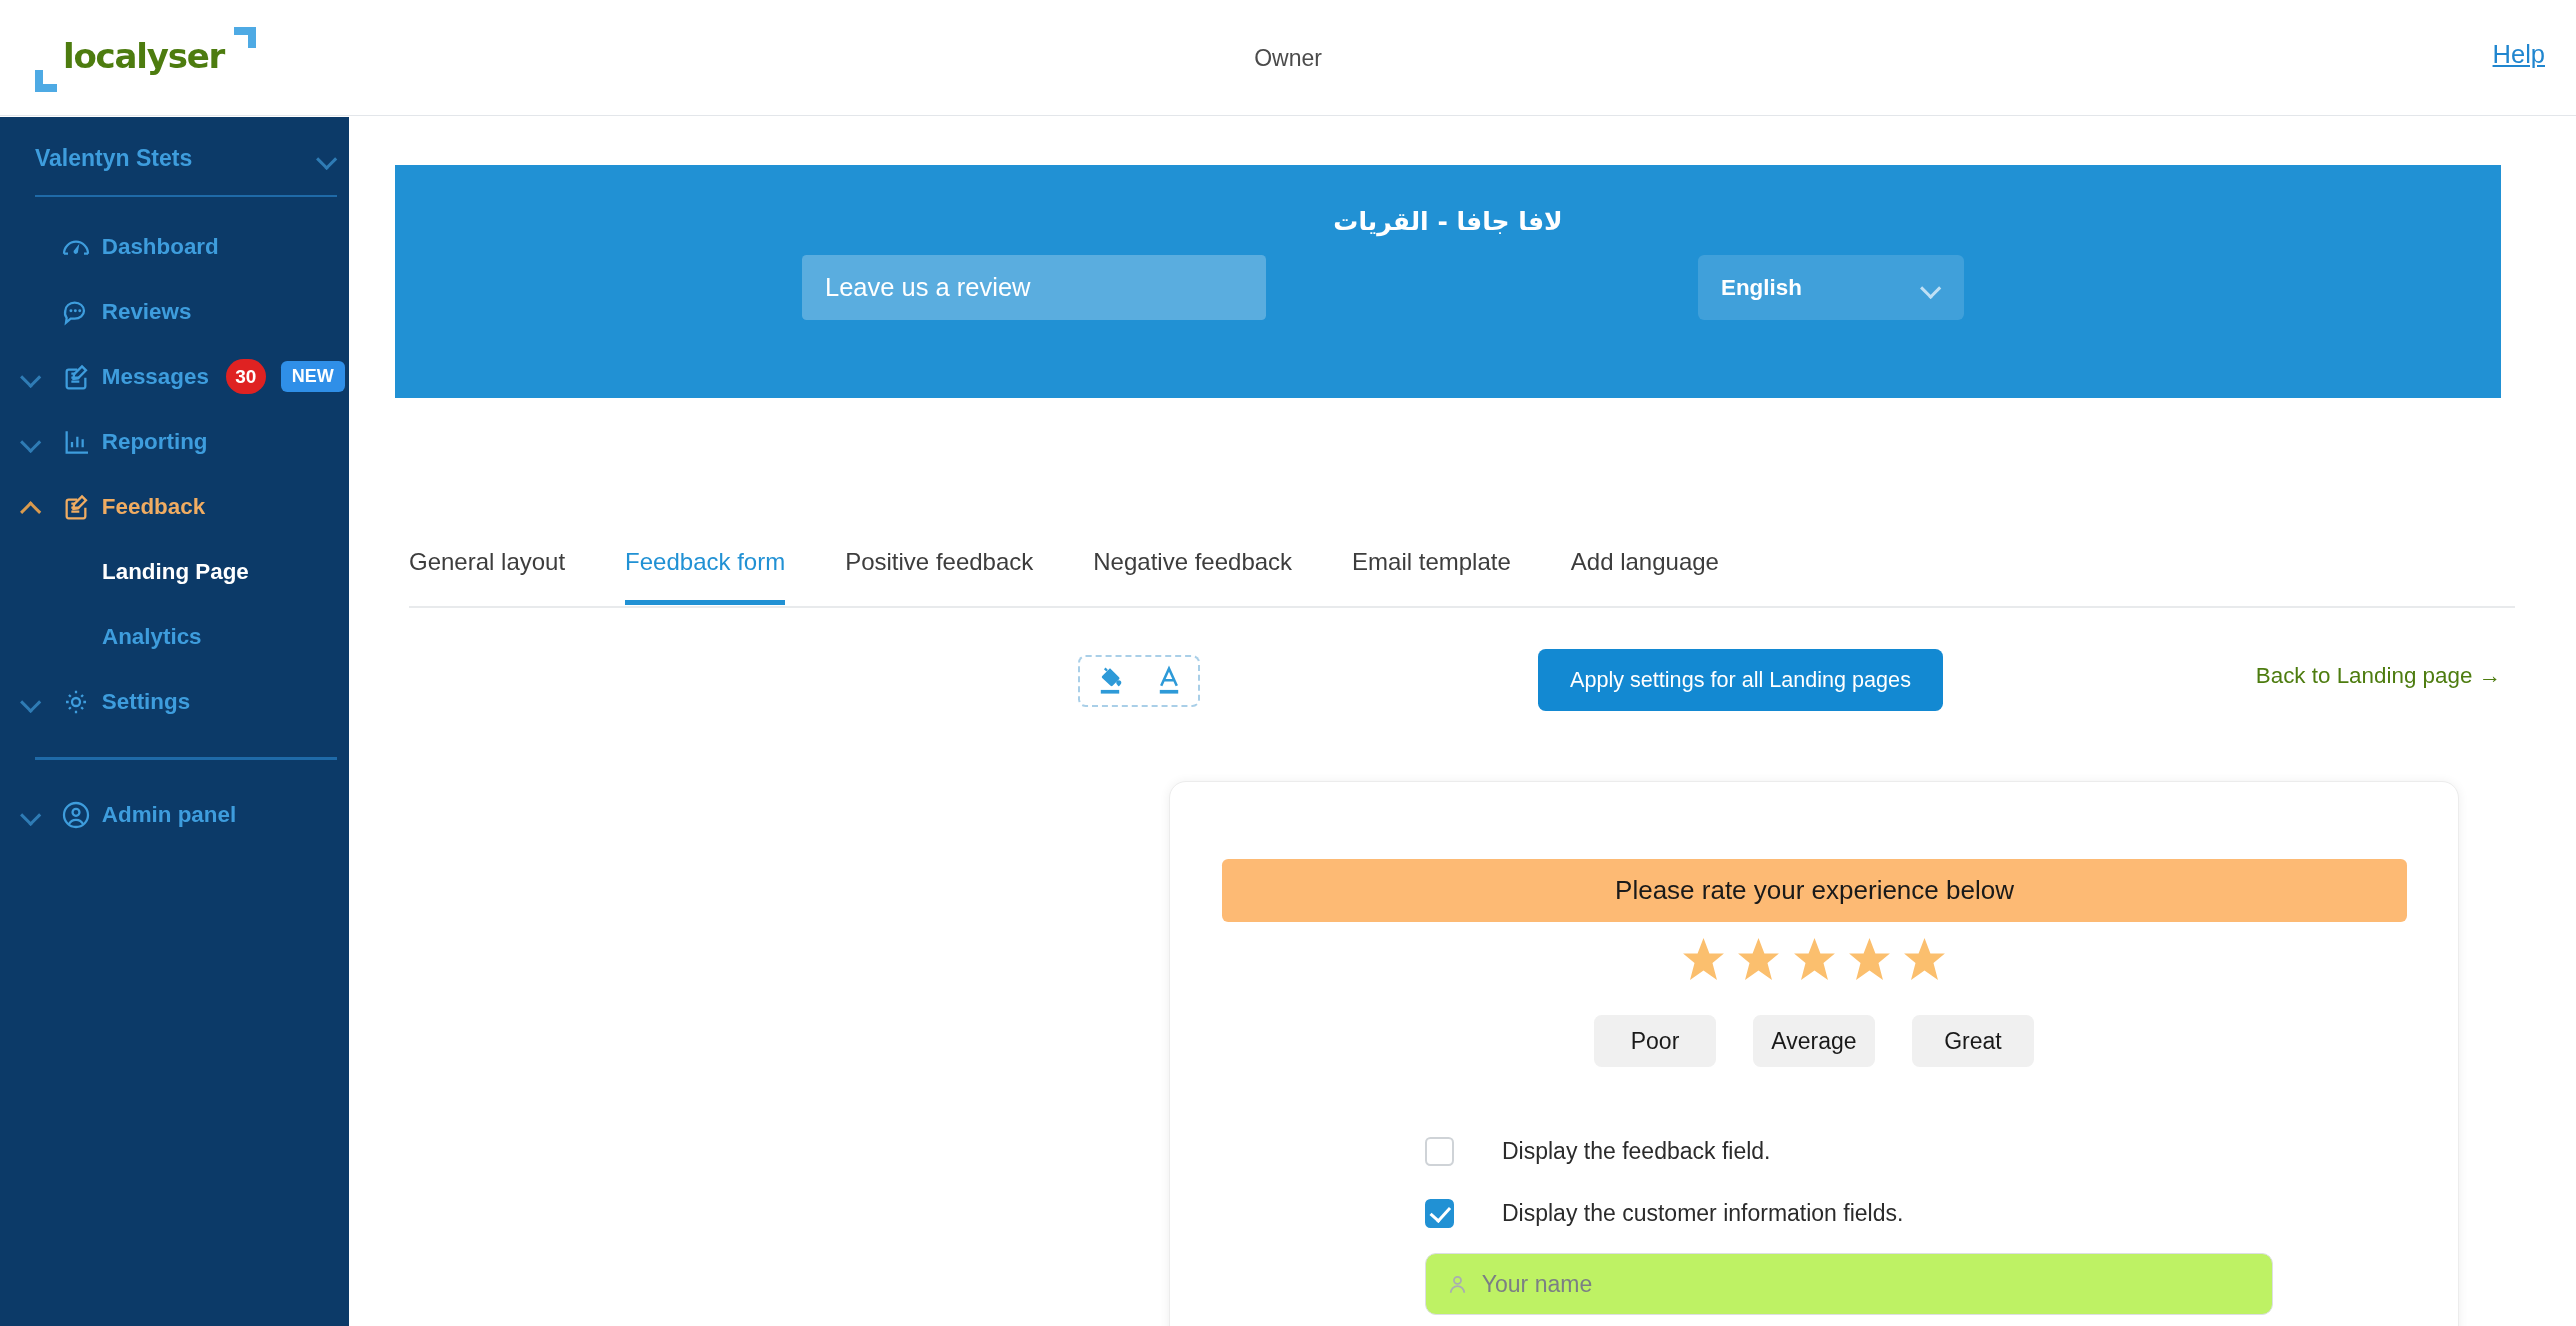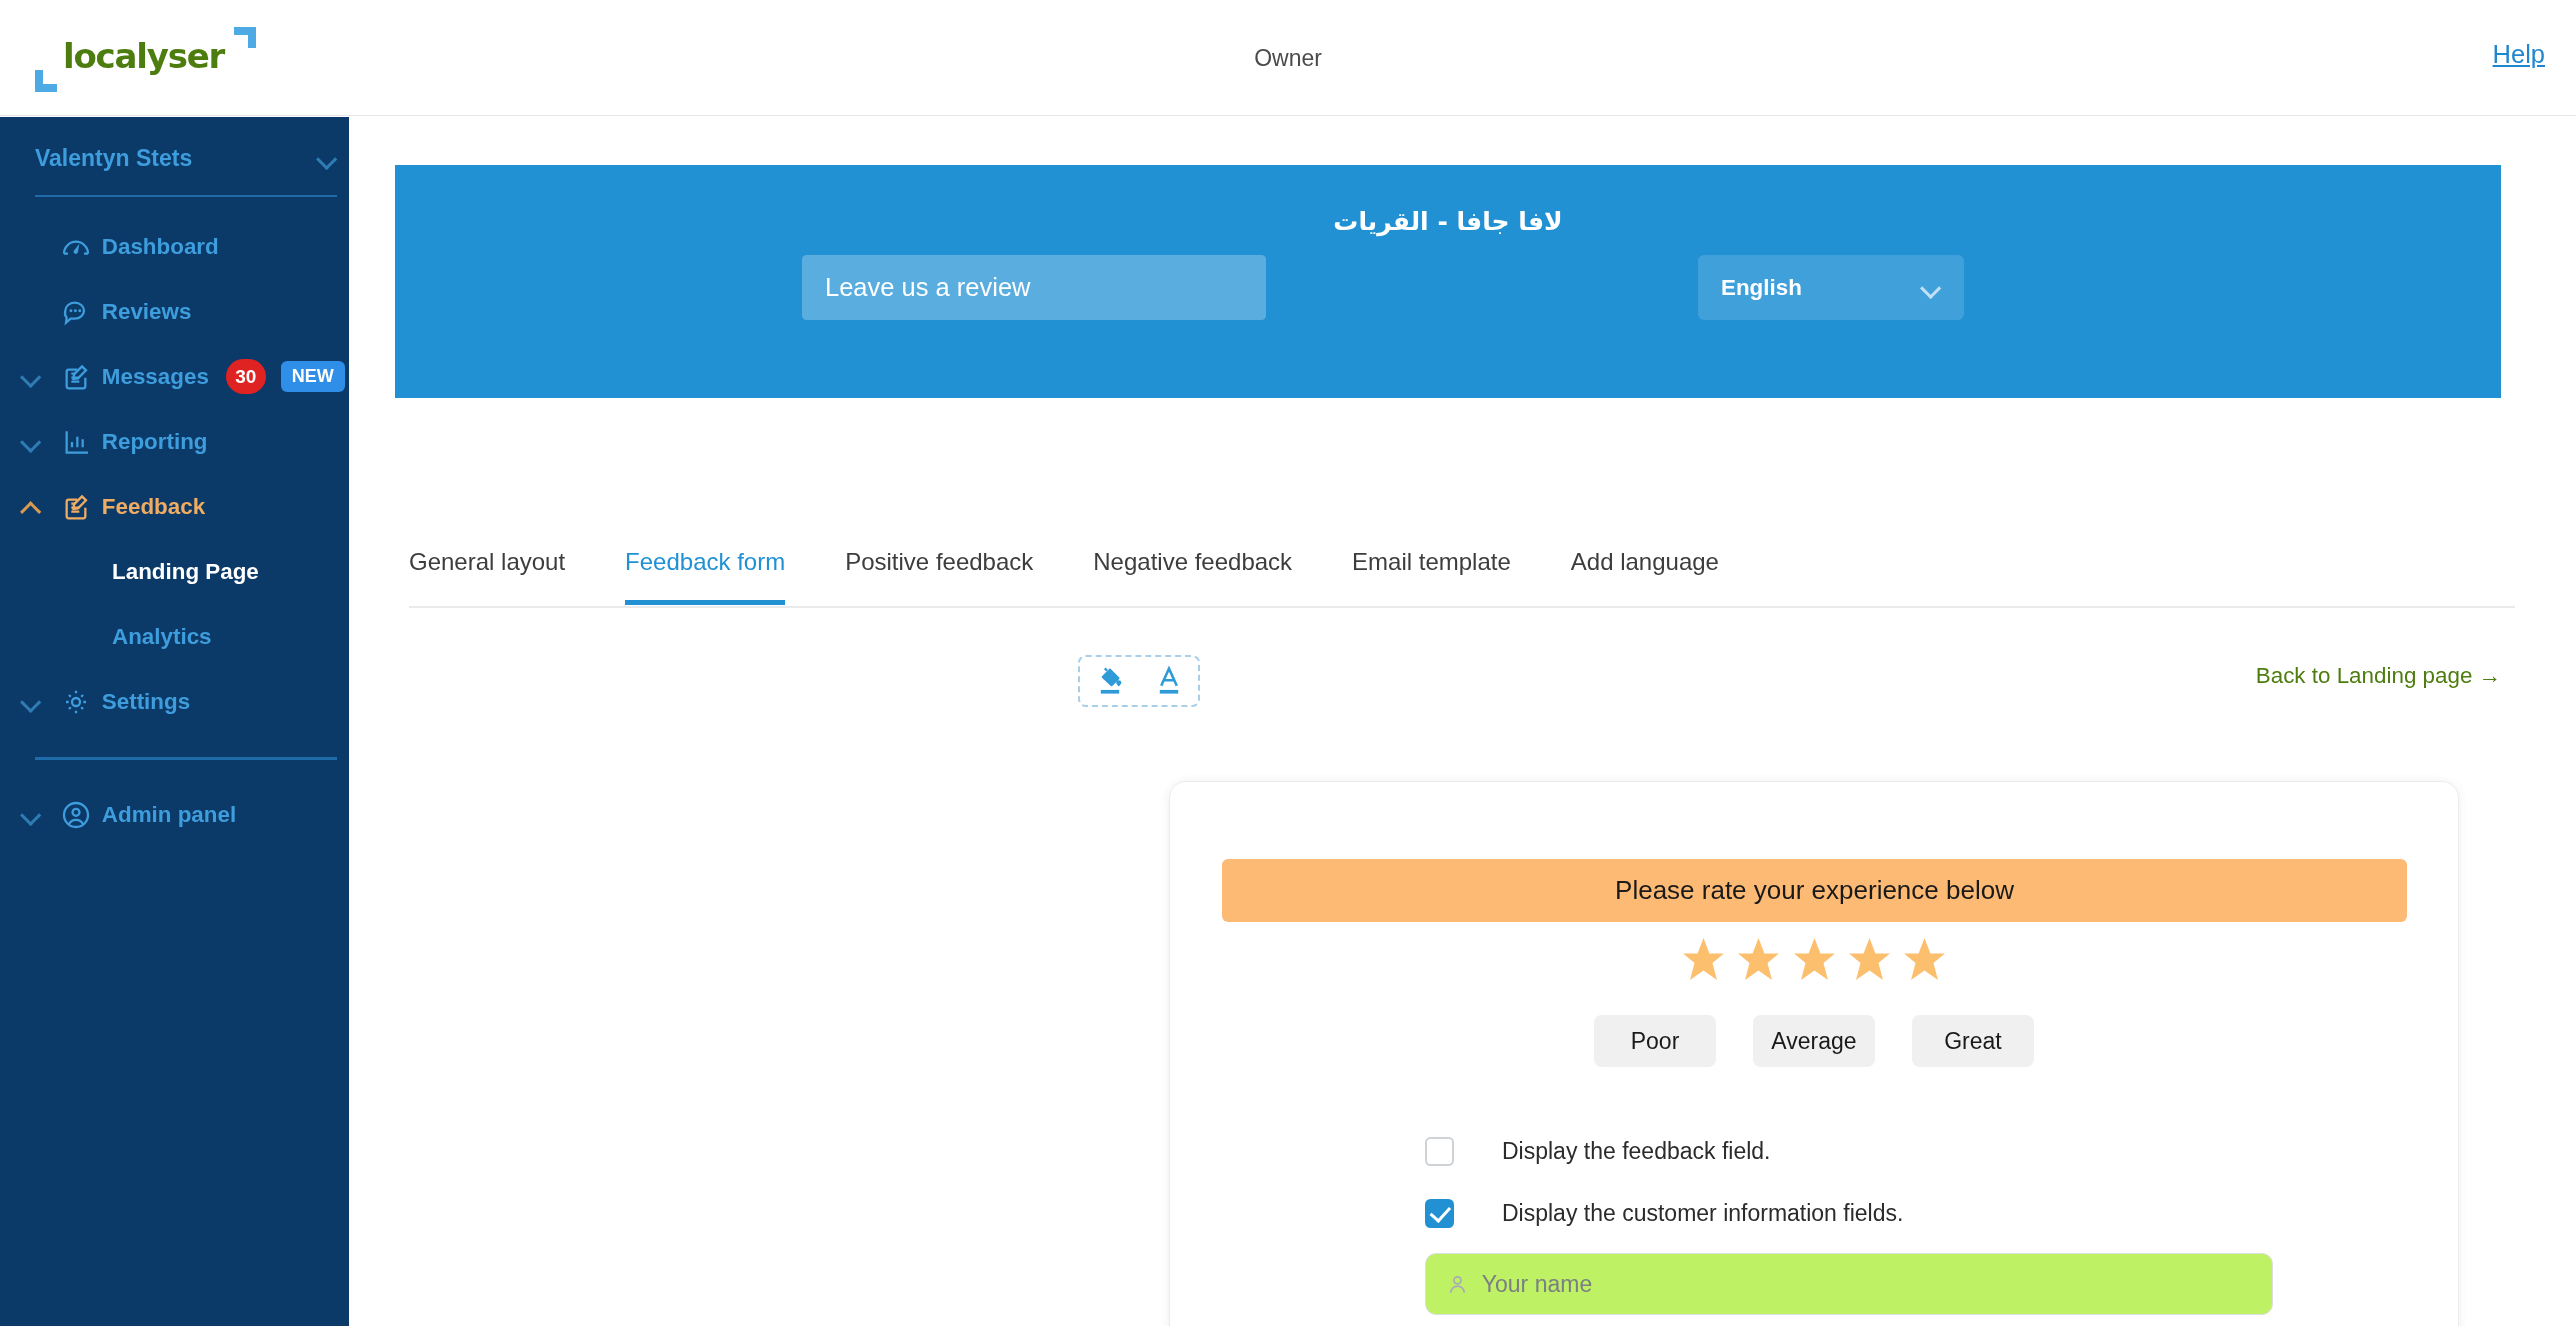--- a/index.html
+++ b/index.html
@@ -84,21 +84,21 @@
   .sb-icon {
     width: 51px; flex: 0 0 51px; display: flex; align-items: center; justify-content: center;
     color: #3e9ddd;
   }
   .sb-label {
     font-size: 22.4px; font-weight: 700; color: #3e9ddd; white-space: nowrap;
   }
   .sb-item.active-parent .sb-label,
   .sb-item.active-parent .sb-icon { color: #f0ac62; }
   .sb-sub {
-    display: flex; align-items: center; height: 65px; padding-left: 76px; cursor: pointer; margin-left: 36px;
+    display: flex; align-items: center; height: 65px; padding-left: 102px; cursor: pointer;
   }
   .sb-sub .sb-label { font-size: 22.4px; }
   .sb-sub.current .sb-label { color: #ffffff; }
   .badge-count {
     margin-left: 17px; background: #df2222; color: #fff; border-radius: 770px;
     min-width: 35px; height: 35px; display: flex; align-items: center; justify-content: center;
     font-size: 19px; font-weight: 700; padding: 0 9.3px;
   }
   .badge-new {
     margin-left: 15.4px; background: #2f8fe8; color: #fff; border-radius: 6.2px;
@@ -386,20 +386,21 @@
             <rect x="5.5" y="19" width="13" height="2.6" fill="#2e9ad8" stroke="none"></rect>
           </svg>
         </span>
         <span>
           <svg width="34" height="34" viewBox="0 0 24 24" fill="none" stroke="#2e9ad8" stroke-width="1.8">
             <path d="M6.5 16 12 4l5.5 12M8.6 12.2h6.8"></path>
             <rect x="5.5" y="19" width="13" height="2.6" fill="#2e9ad8" stroke="none"></rect>
           </svg>
         </span>
       </div>
+      <button class="apply-btn">Apply settings for all Landing pages</button>
       <div class="back-link">Back to Landing page →</div>
     </div>
 
     <div class="preview-card">
       <div class="rate-header">Please rate your experience below</div>
 
       <div class="stars">
         <span class="star"><svg viewBox="0 0 24 24" width="49" height="49">
               <path fill="#fbbf6e" d="M12 1.5 14.9 9H22l-5.6 4.7L18.6 22 12 17.4 5.4 22l2.2-8.3L2 9h7.1z"></path>
             </svg></span>

